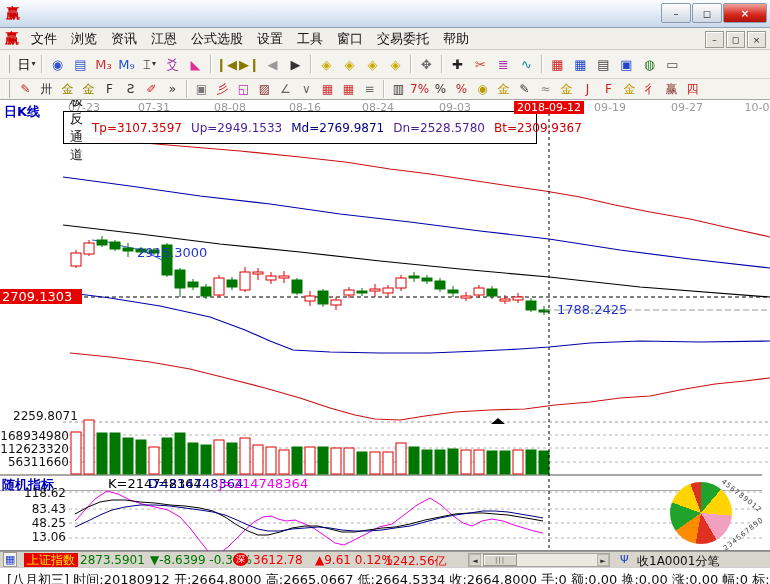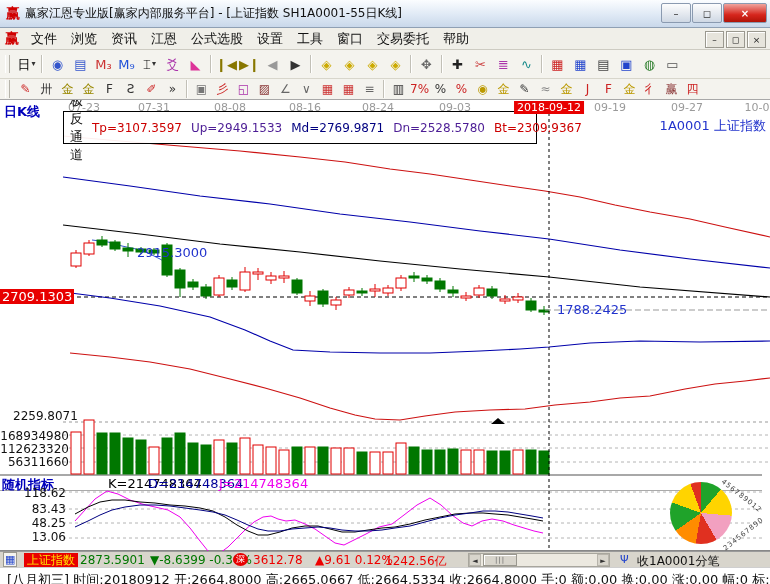--- a/index.html
+++ b/index.html
@@ -37,21 +37,21 @@
   
   .chart-region{position:absolute;left:0;top:100px;width:770px;height:451px;background:#fff;overflow:hidden}
   .chart-region svg{position:absolute;left:0;top:0}
   .chlabel{position:absolute;white-space:nowrap}
   .datelbl{position:absolute;top:1px;font-size:11px;color:#9a9a9a;transform:translateX(-50%);white-space:nowrap}
   .datelbl.hl{background:#e80000;color:#fff;padding:0 3px;z-index:3}
   .bluelbl{color:#2233cc;font-size:13px}
   .bluebold{color:#0000bb;font-size:13px;font-weight:bold}
   .blklbl{color:#111;font-size:12px}
   .right{transform:translateX(-100%)}
-  .redtag{background:#e80000;color:#fff;font-size:13px;width:74px;height:15px;line-height:15px;padding-left:2px;box-sizing:border-box}
+  .redtag{background:#e80000;color:#fff;font-size:13px;width:82px;height:15px;line-height:15px;padding-left:2px;box-sizing:border-box}
   .kdjk{color:#000;font-size:13px}
   .kdjd{color:#000099;font-size:13px}
   .kdjj{color:#ee00ee;font-size:13px}
   .chbox{position:absolute;left:63px;top:11px;width:474px;height:33px;border:1px solid #000;
     background:rgba(255,255,255,.93);display:flex;align-items:center;gap:9px;padding-left:6px;box-sizing:border-box;z-index:2}
   .ch-t{font-size:13px;color:#111}
   .ch-red{font-size:12px;color:#cc0000}
   .ch-blue{font-size:12px;color:#4c1d95}
   .ch-dblue{font-size:12px;color:#000080}
   
@@ -86,21 +86,20 @@
   .sb-tick{left:637px;color:#111}
   
   .bottominfo{position:absolute;left:0;top:567px;width:770px;height:17px;background:#fff;border-top:1px solid #cfcfcf;
     font-size:13px;color:#111;padding:3px 0 0 7px;white-space:nowrap;overflow:hidden;box-sizing:border-box}
 </style>
 </head>
 <body>
 
 <div class="titlebar">
   <span class="applogo">赢</span>
-  <span class="titletext">赢家江恩专业版[赢家内部服务平台] - [上证指数  SH1A0001-55日K线]</span>
   <div class="winbtns">
     <span class="wbtn">–</span>
     <span class="wbtn">◻</span>
     <span class="wbtn close">×</span>
   </div>
 </div>
 
 <div class="menubar">
   <span class="applogo">赢</span>
   <span id="menu-items" style="display:flex">
@@ -351,21 +350,20 @@
     <div class="datelbl" style="left: 154px;">07-31</div>
     <div class="datelbl" style="left: 230px;">08-08</div>
     <div class="datelbl" style="left: 305px;">08-16</div>
     <div class="datelbl" style="left: 378px;">08-24</div>
     <div class="datelbl" style="left: 455px;">09-03</div>
     <div class="datelbl hl" style="left: 549px;">2018-09-12</div>
     <div class="datelbl" style="left: 610px;">09-19</div>
     <div class="datelbl" style="left: 687px;">09-27</div>
     <div class="datelbl" style="left: 757px;">10-0</div>
     <div class="chlabel bluebold" style="left: 4px; top: 3px;">日K线</div>
-    <div class="chlabel bluelbl right" style="left: 766px; top: 17px;">1A0001  上证指数</div>
     <div class="chlabel redtag" style="left: 0px; top: 189px;">2709.1303</div>
     <div class="chlabel bluelbl" style="left: 137px; top: 145px;">2915.3000</div>
     <div class="chlabel bluelbl" style="left: 557px; top: 202px;">1788.2425</div>
     <div class="chlabel blklbl" style="left: 13px; top: 309px;">2259.8071</div>
     <div class="chlabel blklbl right" style="left: 69px; top: 329px;">168934980</div>
     <div class="chlabel blklbl right" style="left: 69px; top: 342px;">112623320</div>
     <div class="chlabel blklbl right" style="left: 69px; top: 355px;">56311660</div>
     <div class="chlabel bluebold" style="left: 2px; top: 376px;">随机指标</div>
     <div class="chlabel kdjk" style="left: 75px; top: 376px; margin-left: 33px;">K=214748364</div>
     <div class="chlabel kdjd" style="left: 148px; top: 376px;">D=214748364</div>

